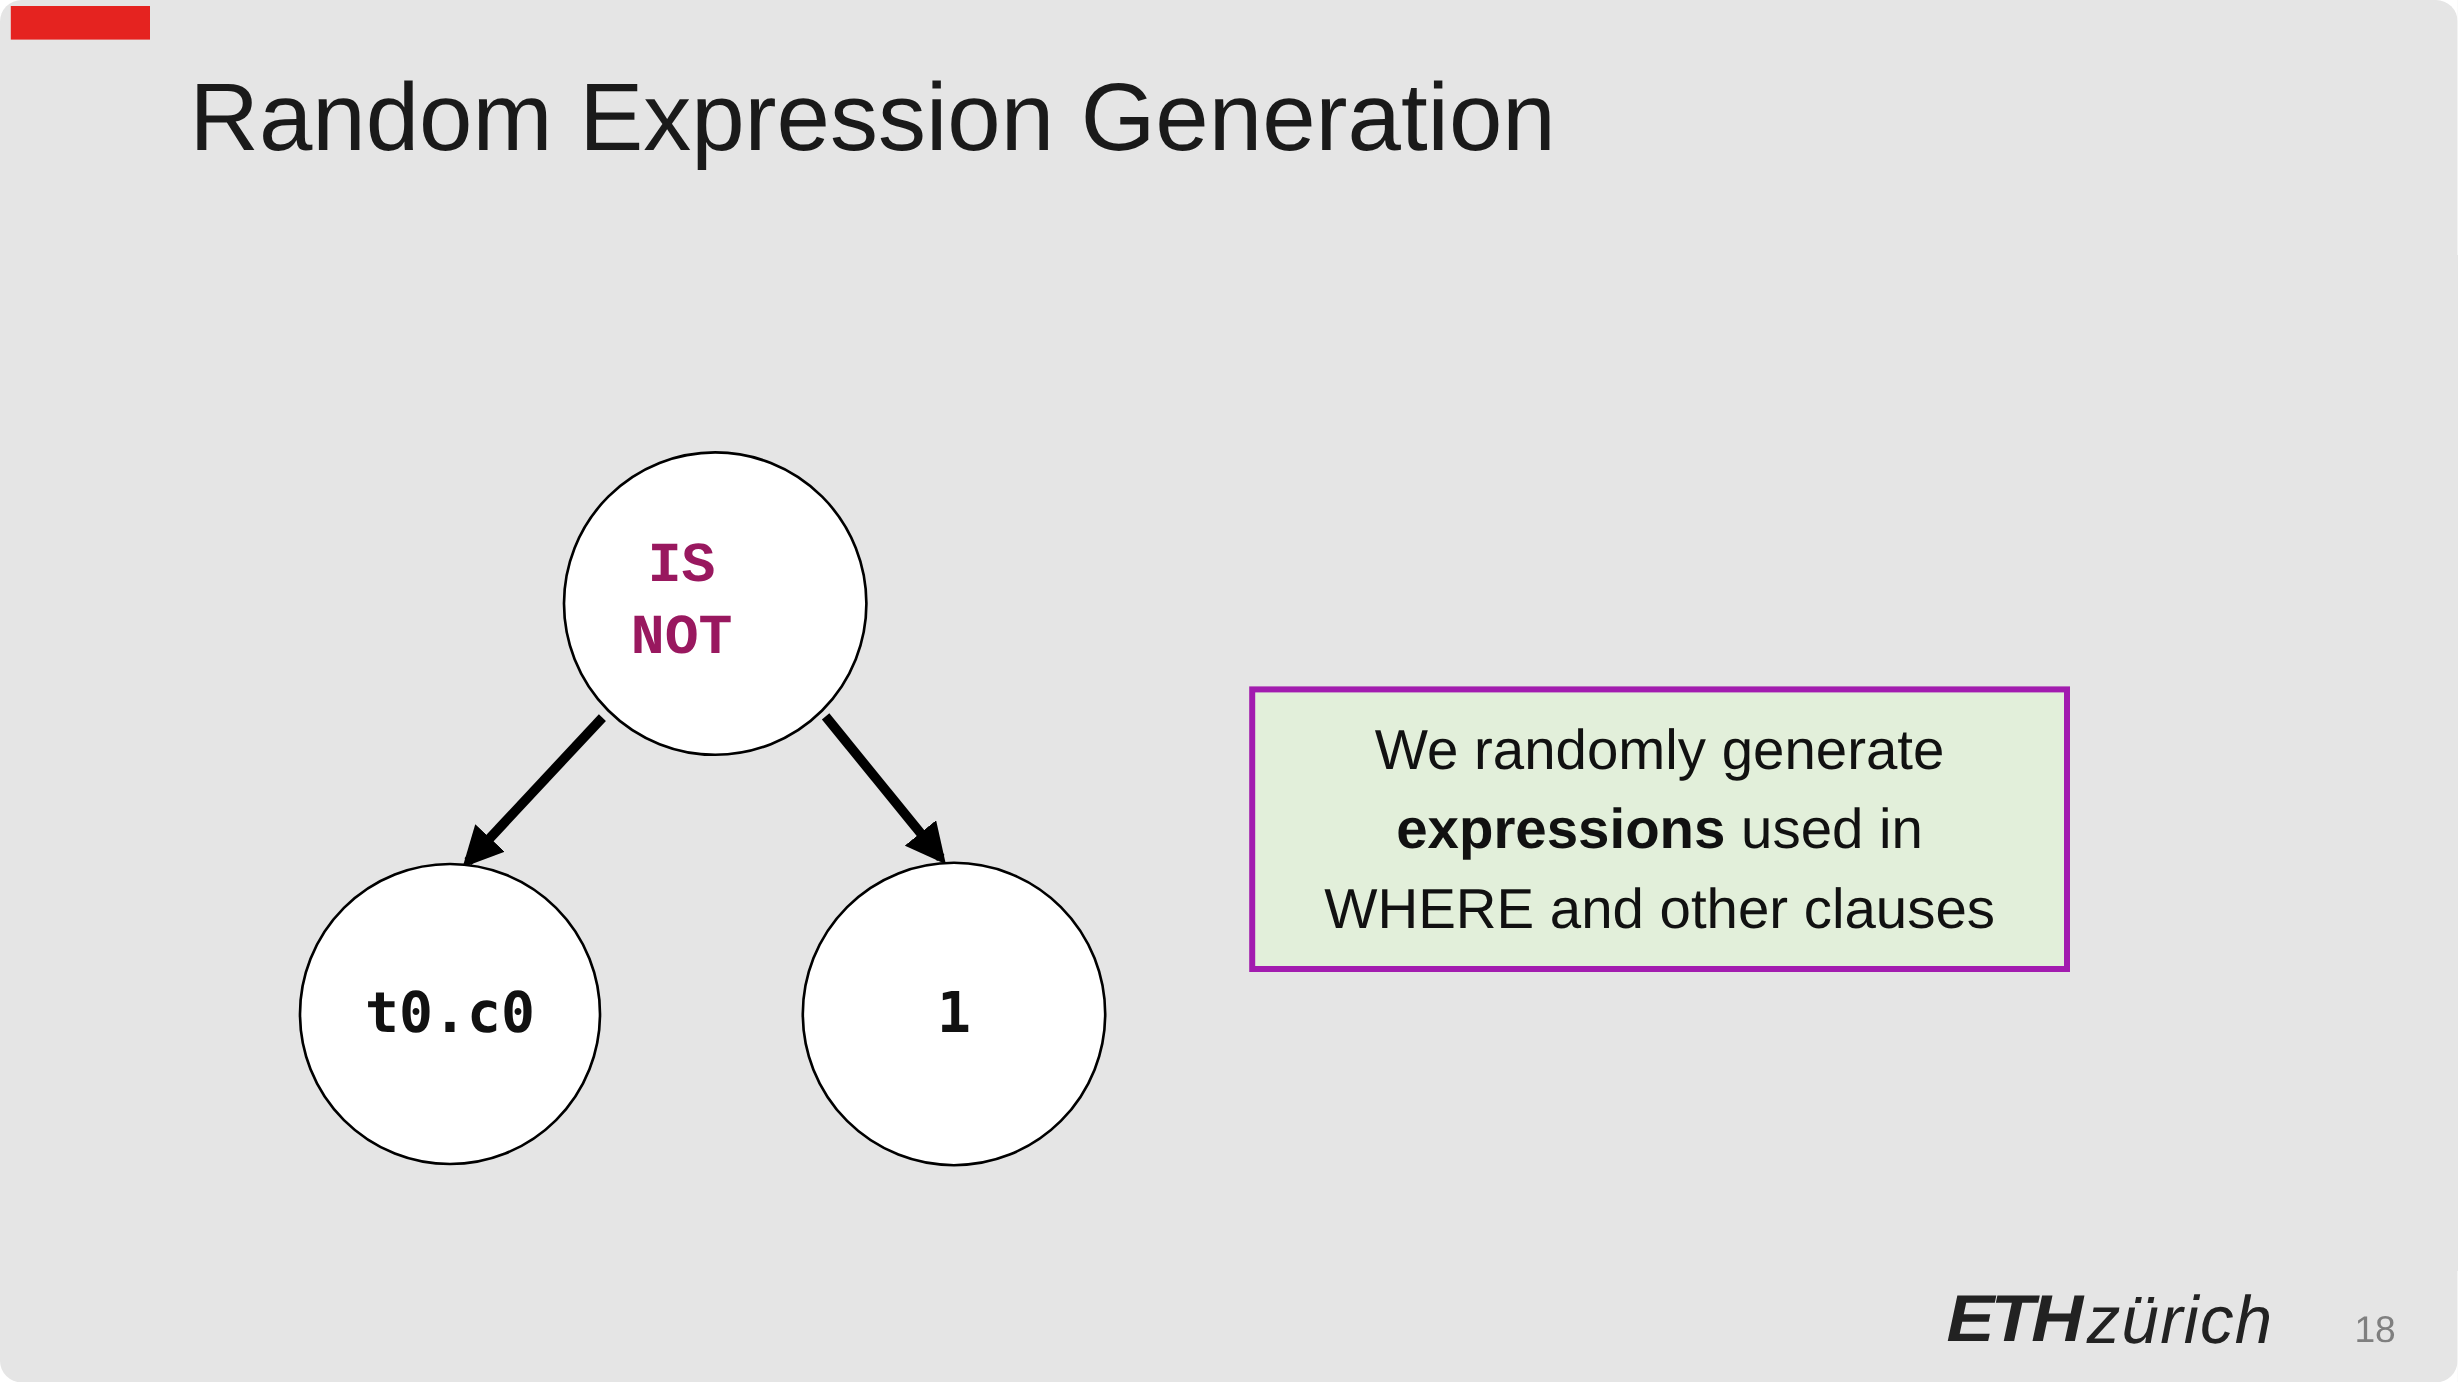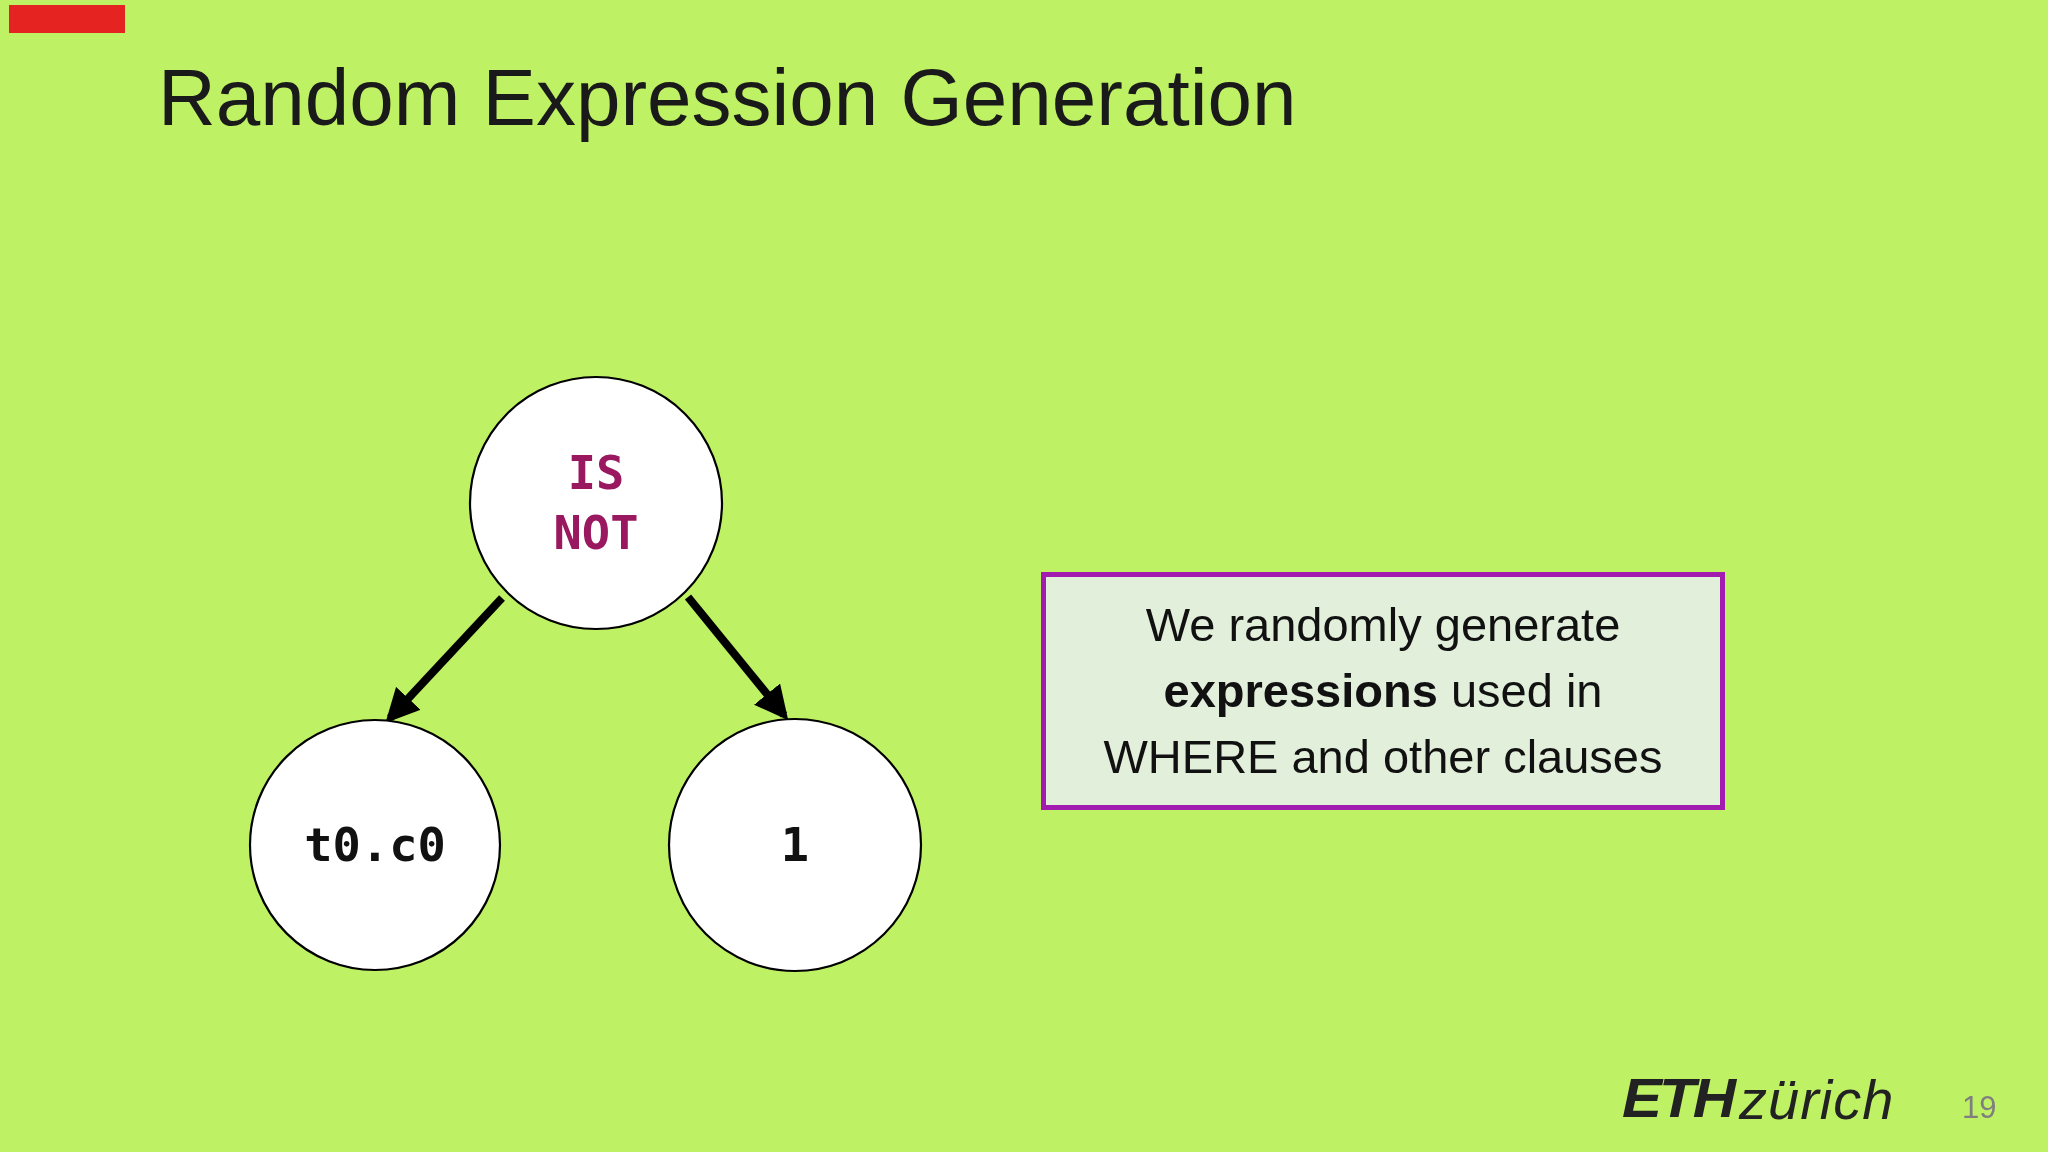--- a/index.html
+++ b/index.html
@@ -5,22 +5,23 @@
   html, body {
     margin: 0;
     padding: 0;
     background: #ffffff;
     font-family: "Liberation Sans", sans-serif;
   }
   .slide {
     position: relative;
     width: 2048px;
     height: 1152px;
-    background: #bef264;
+    background: #e5e5e5;
     overflow: hidden;
+    border-radius: 18px;
   }
 
   .rec-bar {
     position: absolute;
     left: 9px;
     top: 5px;
     width: 116px;
     height: 28px;
     background: #e52320;
   }
@@ -143,31 +144,31 @@
         <path d="M 0 0 L 10 5 L 0 10 z" fill="#000000"></path>
       </marker>
     </defs>
     <line x1="502" y1="598" x2="390" y2="718" stroke="#000000" stroke-width="8" marker-end="url(#arrowhead)"></line>
     <line x1="688" y1="597" x2="784" y2="715" stroke="#000000" stroke-width="8" marker-end="url(#arrowhead)"></line>
     <circle cx="596" cy="503" r="126" fill="#ffffff" stroke="#000000" stroke-width="2.2"></circle>
     <circle cx="375" cy="845" r="125" fill="#ffffff" stroke="#000000" stroke-width="2.2"></circle>
     <circle cx="795" cy="845" r="126" fill="#ffffff" stroke="#000000" stroke-width="2.2"></circle>
   </svg>
 
-  <div class="node-label root" style="left:470px; top:377px; width:252px; height:252px;">IS
+  <div class="node-label root" style="left:442px; top:377px; width:252px; height:252px;font-family:Liberation Mono, monospace;">IS
 NOT</div>
   <div class="node-label" style="left:250px; top:720px; width:250px; height:250px;">t0.c0</div>
   <div class="node-label" style="left:669px; top:719px; width:252px; height:252px;">1</div>
 
 
   <div class="callout">
     <div class="line">We randomly generate</div>
     <div class="line"><span class="bold">expressions</span><span> used in</span></div>
     <div class="line">WHERE and other clauses</div>
   </div>
 
   <div class="logo">
     <span class="eth">ETH</span><span class="city">zürich</span>
   </div>
 
-  <div class="page-number">19</div>
+  <div class="page-number">18</div>
 
 </div>
 
 </body></html>

